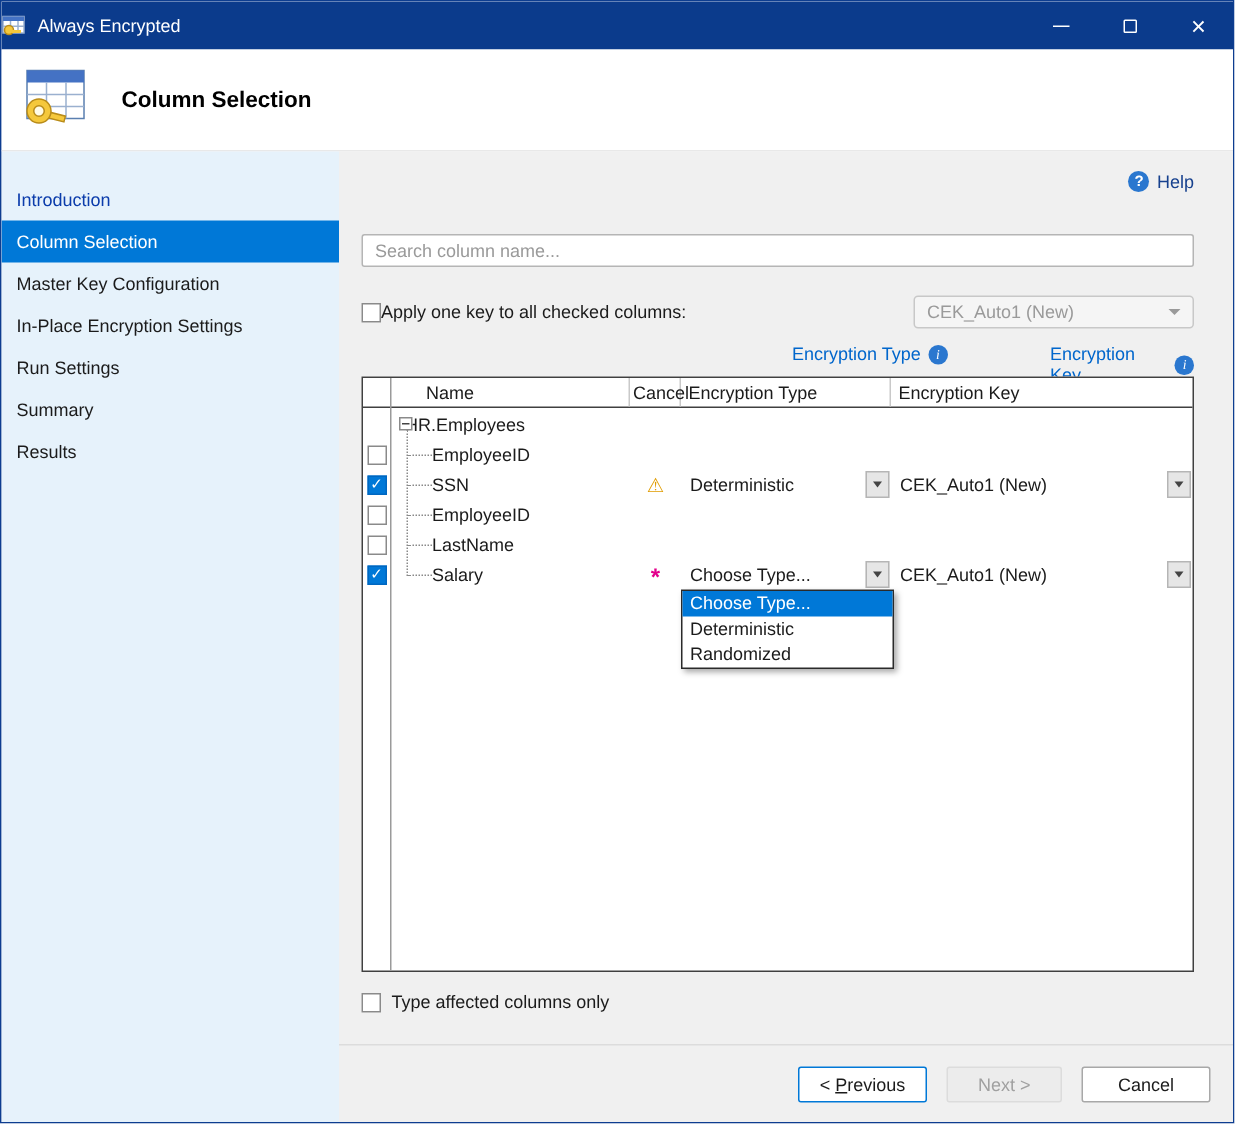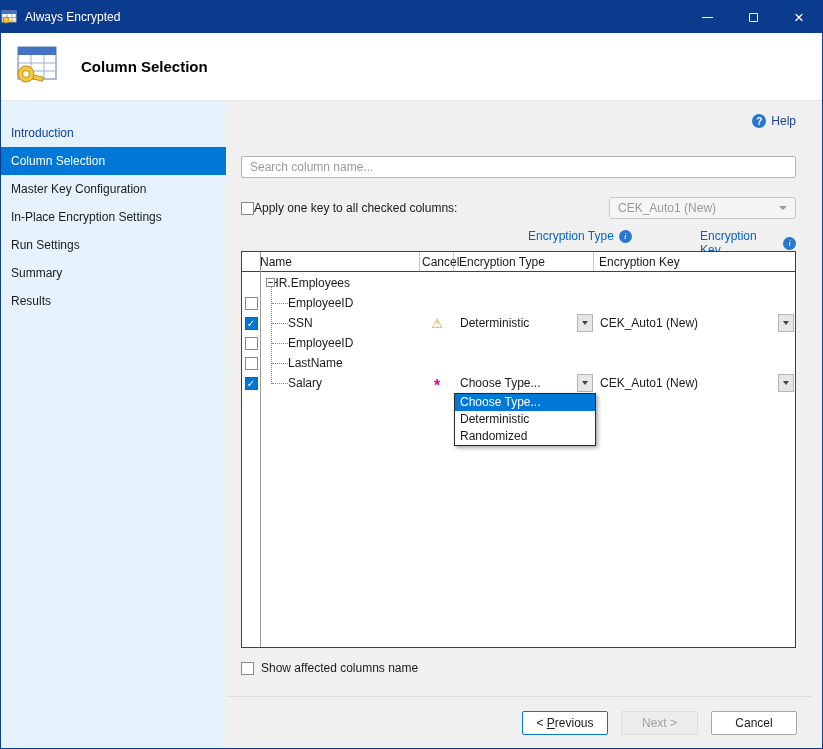--- a/index.html
+++ b/index.html
@@ -46,21 +46,21 @@
   .col-link { position: absolute; top: 0; display: flex; align-items: center; gap: 5px; color: #0066cc; cursor: default; }
   .link-type { left: 287px; }
   .link-key { left: 459px; }
   .info-icon { width: 13px; height: 13px; border-radius: 50%; background: #2a77cf; color: #fff; font-size: 9px; font-style: italic; font-family: "Liberation Serif", serif; display: flex; align-items: center; justify-content: center; }
 
   
   .grid { margin-top: 7px; height: 397px; background: #fff; border: 1px solid #404040; position: relative; }
   .grid-vline { position: absolute; left: 18px; top: 0; bottom: 0; width: 0; border-left: 1px solid #9a9a9a; }
   .grid-header { height: 20px; display: flex; border-bottom: 1px solid #404040; align-items: center; }
   .h-cb { width: 18px; height: 100%; }
-  .h-name { width: 160px; height: 100%; display: flex; align-items: center; padding-left: 0; border-right: 1px solid #c9c9c9; }
+  .h-name { width: 160px; height: 100%; display: flex; align-items: center; padding-left: 24px; border-right: 1px solid #c9c9c9; }
   .h-state { width: 34px; height: 100%; display: flex; align-items: center; padding-left: 2px; border-right: 1px solid #c9c9c9; }
   .h-type { width: 140px; height: 100%; display: flex; align-items: center; padding-left: 5px; border-right: 1px solid #c9c9c9; }
   .h-key { flex: 1; height: 100%; display: flex; align-items: center; padding-left: 5px; }
 
   .grid-body { position: absolute; left: 0; right: 0; top: 21px; bottom: 0; }
   .tree-vline { position: absolute; left: 29px; top: 13px; height: 98px; width: 0; border-left: 1px dotted #8a8a8a; }
   .grow { height: 20px; display: flex; align-items: center; }
   .c-cb { width: 18px; display: flex; justify-content: center; align-items: center; }
   .c-name { width: 160px; position: relative; display: flex; align-items: center; height: 100%; }
   .c-name.parent { padding-left: 10px; }
@@ -76,21 +76,21 @@
   .warn { color: #e09c00; font-size: 13px; line-height: 13px; }
   .req { color: #e3008c; font-weight: bold; font-size: 16px; line-height: 10px; margin-top: 6px; }
 
   .type-popup { position: absolute; left: 212px; top: 141px; width: 142px; background: #fff; border: 1px solid #2a2a2a; box-shadow: 2px 2px 4px rgba(0,0,0,0.35); z-index: 5; }
   .pitem { height: 17px; line-height: 17px; padding-left: 5px; }
   .pitem.sel { background: #0078d7; color: #fff; }
 
   .affected-row { margin-top: 13px; display: flex; align-items: center; gap: 7px; }
 
   
-  .footer { position: absolute; left: 0; right: 10px; bottom: 0; height: 52px; border-top: 1px solid #dcdcdc; display: flex; align-items: center; justify-content: flex-end; gap: 13px; padding-right: 15px; background: #f0f0f0; }
+  .footer { position: absolute; left: 0; right: 0; bottom: 0; height: 52px; border-top: 1px solid #dcdcdc; display: flex; align-items: center; justify-content: flex-end; gap: 13px; padding-right: 15px; background: #f0f0f0; }
   .btn { height: 24px; border-radius: 2px; font-family: "Liberation Sans", sans-serif; font-size: 12px; cursor: default; }
   .btn-prev { width: 86px; background: #fff; border: 1px solid #0078d7; color: #1b1b1b; }
   .btn-next { width: 77px; background: #ececec; border: 1px solid #dcdcdc; color: #a0a0a0; }
   .btn-cancel { width: 86px; background: #fff; border: 1px solid #a8a8a8; color: #1b1b1b; }
   .u { text-decoration: underline; }
 </style>
 </head>
 <body>
 
 <div class="window">
@@ -290,21 +290,21 @@
 
         <div class="type-popup">
           <div class="pitem sel">Choose Type...</div>
           <div class="pitem">Deterministic</div>
           <div class="pitem">Randomized</div>
         </div>
       </div>
 
       <div class="affected-row">
         <span class="cb"></span>
-        <span>Show affected columns name</span>
+        <span>Type affected columns only</span>
       </div>
 
       <div class="footer">
         <button class="btn btn-prev"><span>&lt; </span><span class="u">P</span><span>revious</span></button>
         <button class="btn btn-next">Next &gt;</button>
         <button class="btn btn-cancel">Cancel</button>
       </div>
 
     </div>
   </div>

